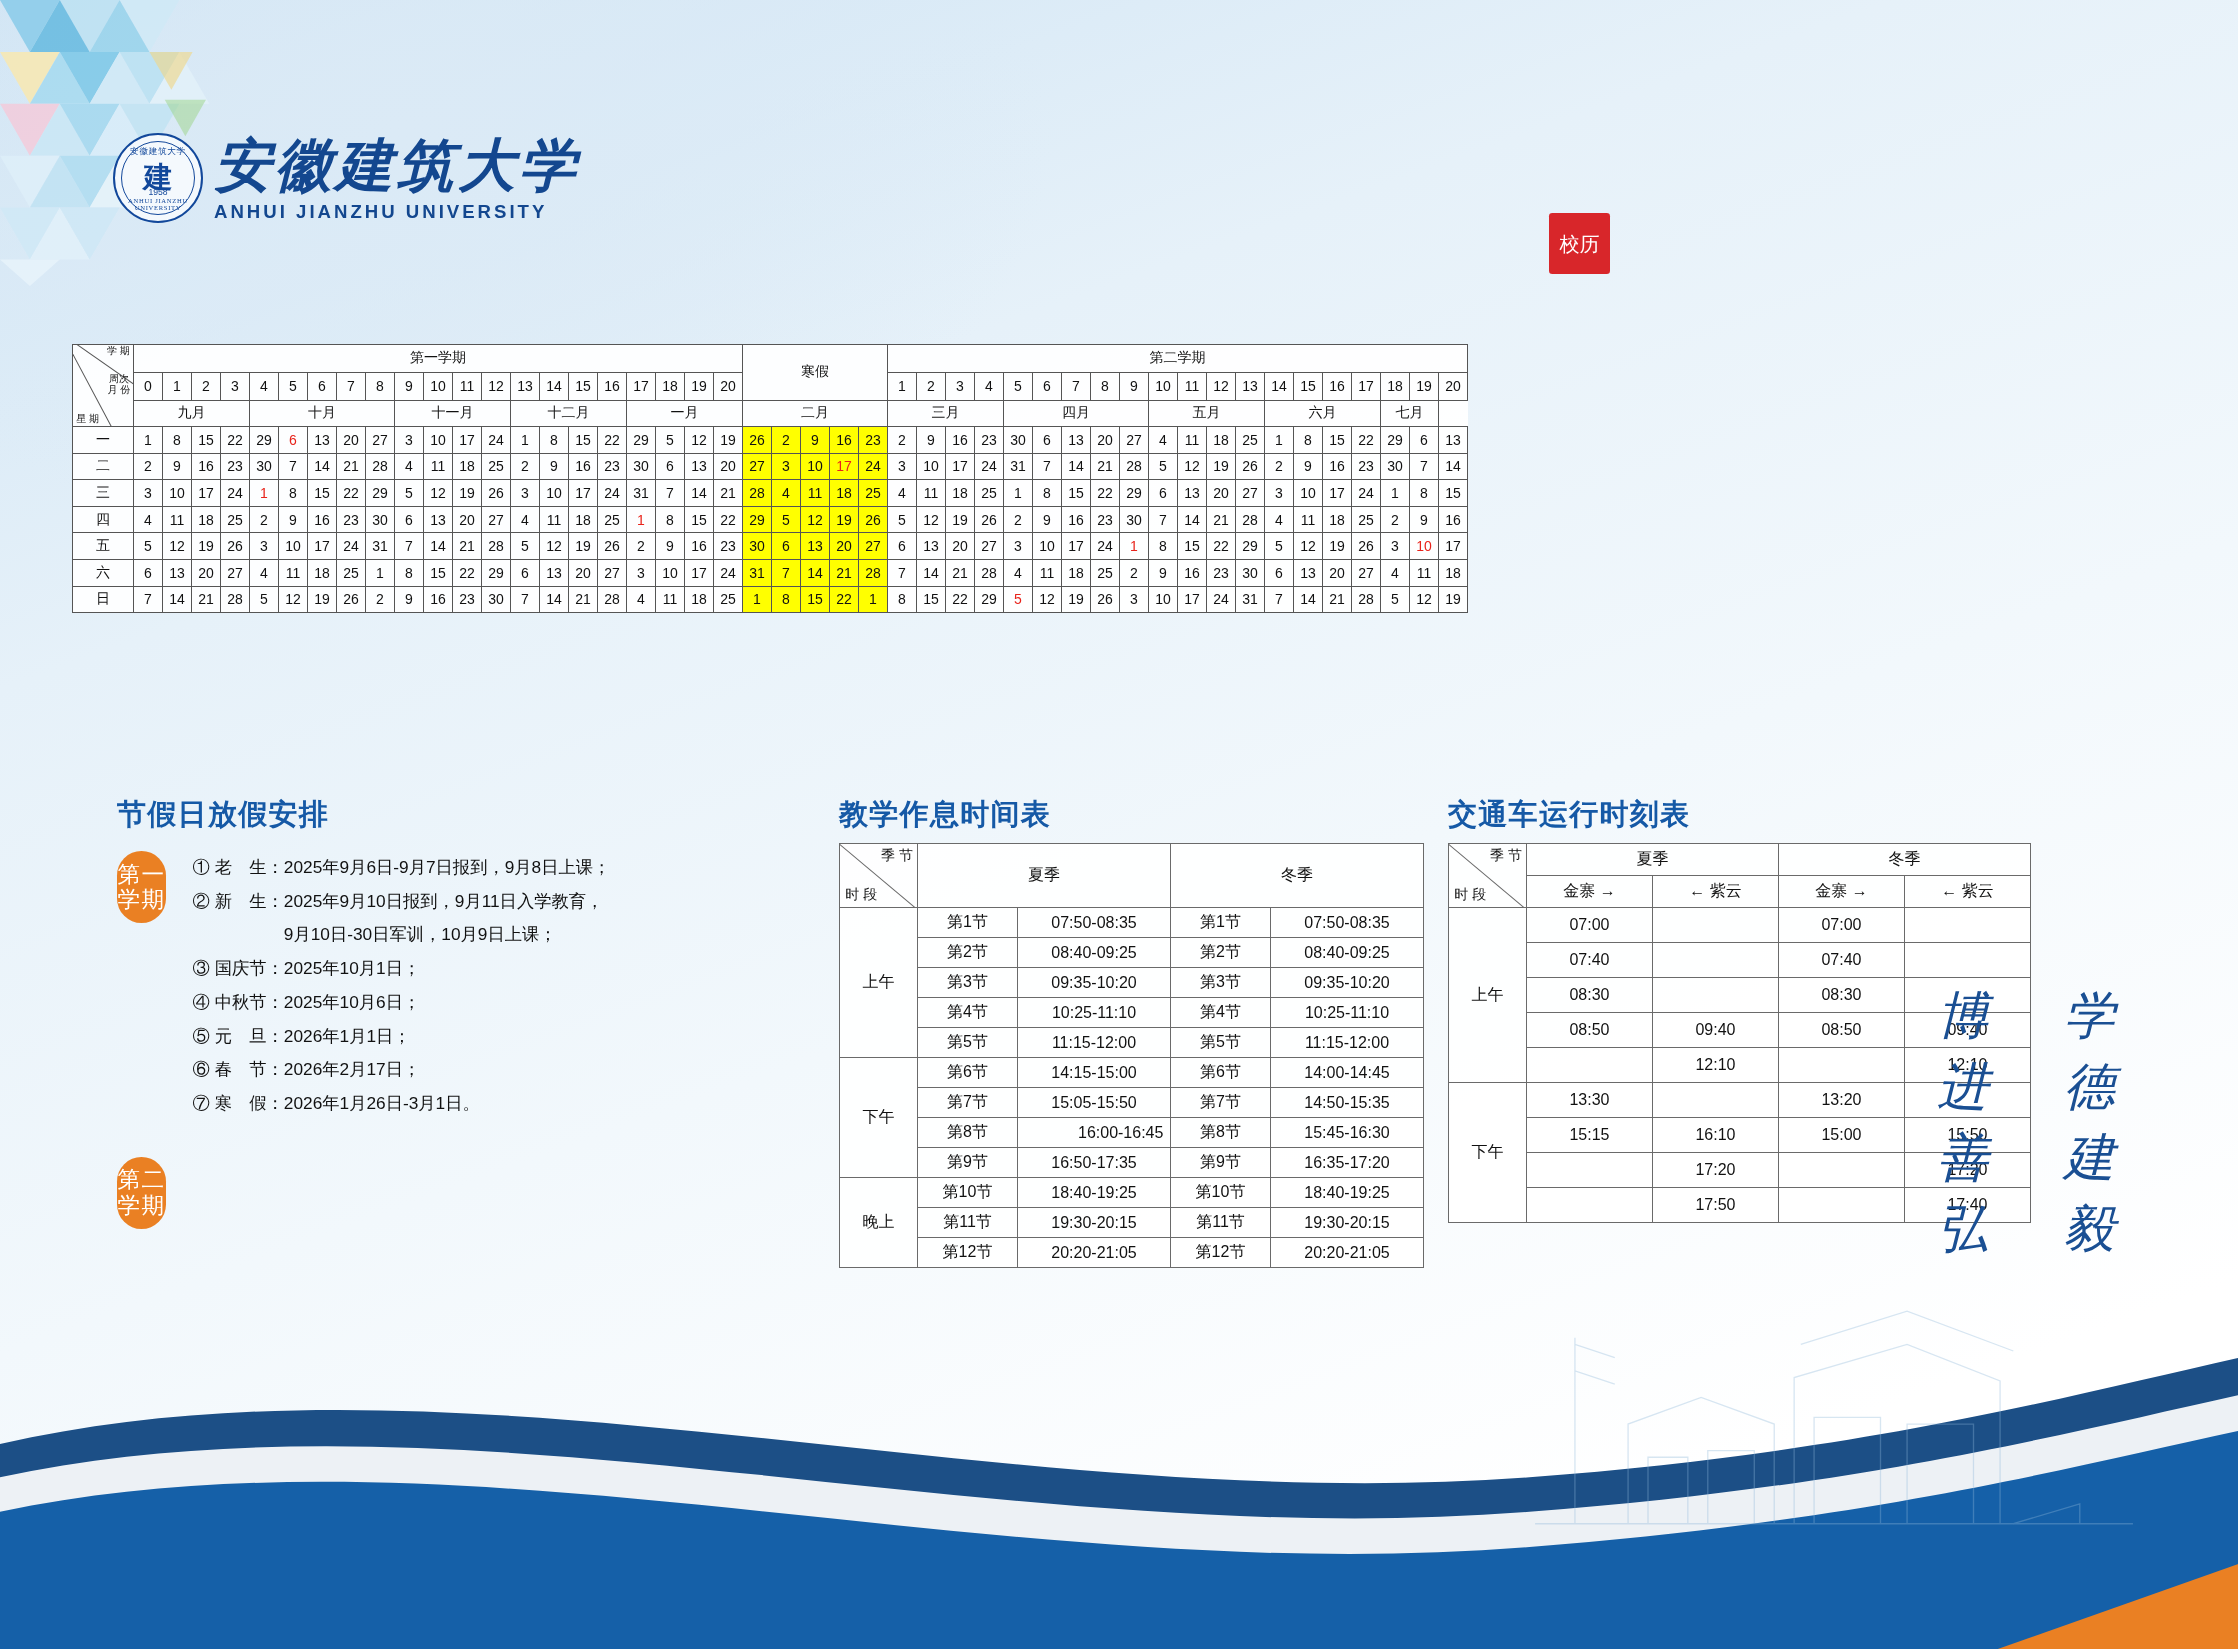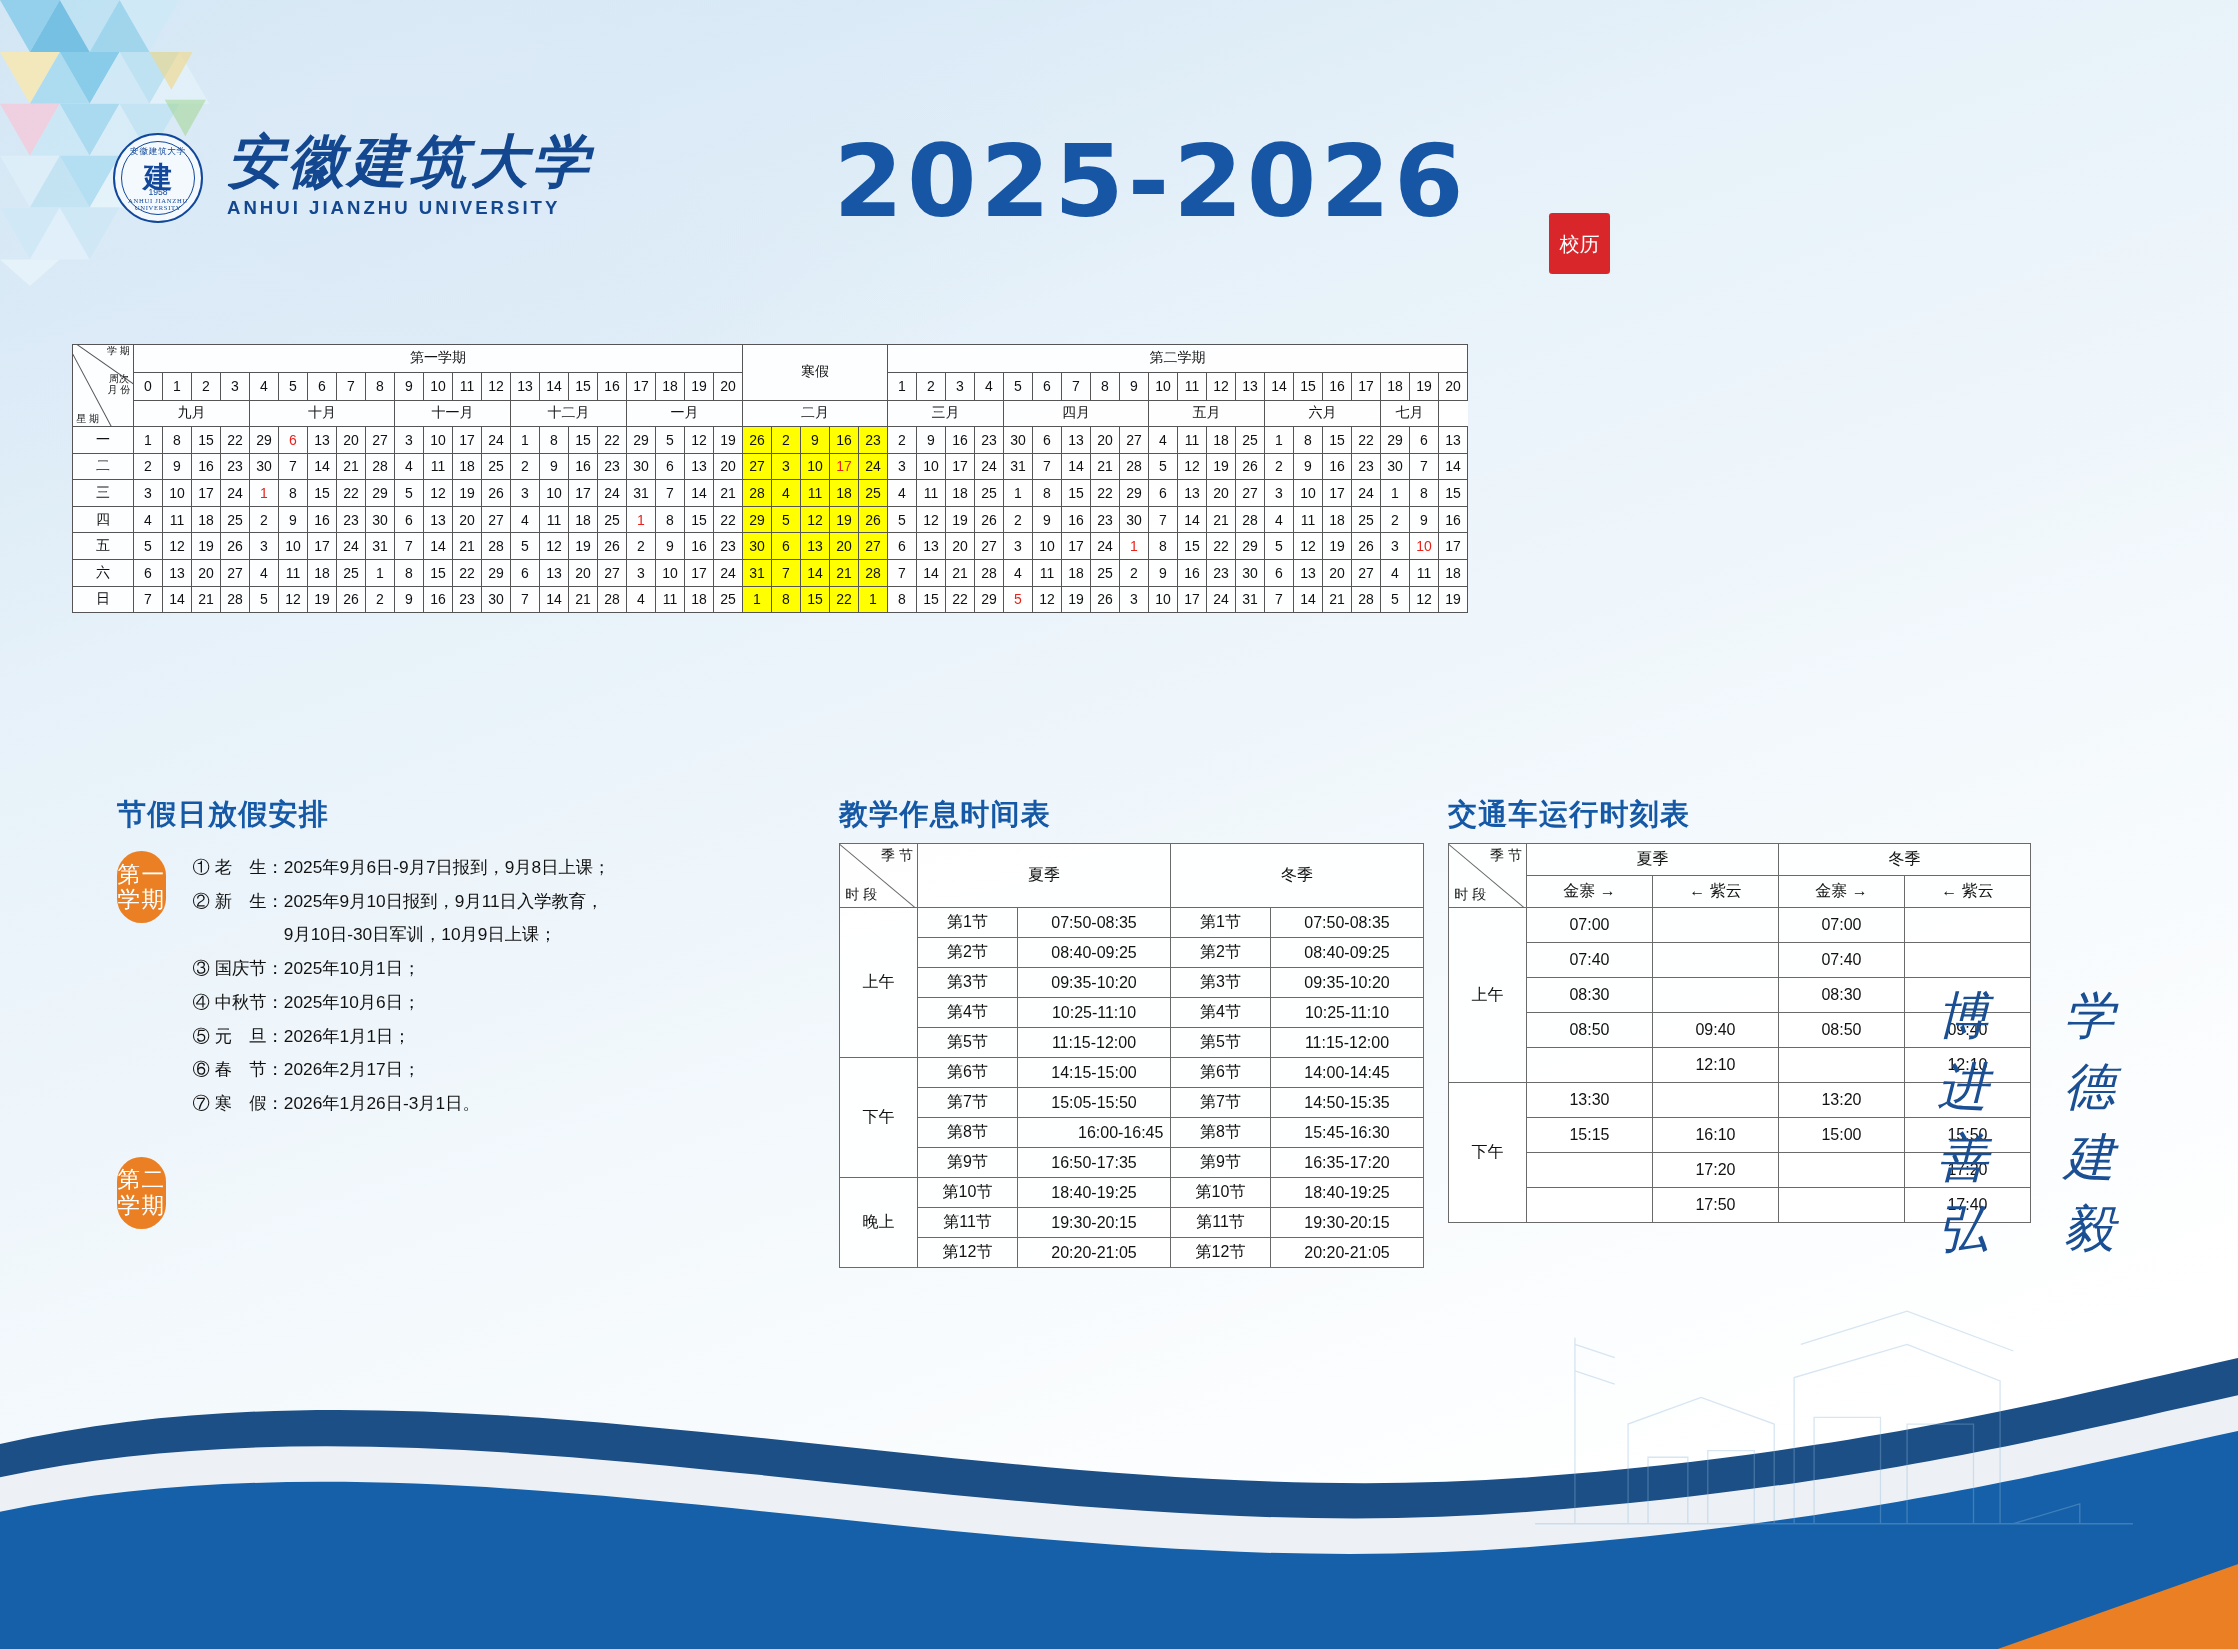--- a/index.html
+++ b/index.html
@@ -20,21 +20,21 @@
   }
   
   .mosaic { position:absolute; left:0; top:0; width:372px; height:286px; overflow:hidden; }
   
   .wave-wrap { position:absolute; left:0; bottom:0; width:100%; height:372px; }
   
   .sketch { position:absolute; right:106px; bottom:113px; width:598px; height:279px; opacity:.35; }
 
   
   .header { position:absolute; left:0; top:113px; width:100%; height:173px; }
-  .logo-block { position:absolute; left:113px; top:20px; display:flex; align-items:flex-start; gap:24px; }
+  .logo-block { position:absolute; left:113px; top:20px; display:flex; align-items:flex-end; gap:11px; }
   .seal {
     width:90px; height:90px; border-radius:50%;
     border:2.7px solid #12489b; position:relative; background:#f4f9fd;
     display:flex; align-items:center; justify-content:center;
   }
   .seal:after{
     content:""; position:absolute; inset:6px; border-radius:50%; border:1.3px solid #12489b;
   }
   .seal .seal-inner{ position:relative; width:100%; height:100%; }
   .seal .seal-top, .seal .seal-bot {
@@ -211,21 +211,20 @@
           <div class="seal-mark">建</div>
           <div class="seal-year">1958</div>
           <div class="seal-bot">ANHUI JIANZHU UNIVERSITY</div>
         </div>
       </div>
       <div class="univ-names">
         <div class="univ-cn">安徽建筑大学</div>
         <div class="univ-en">ANHUI JIANZHU UNIVERSITY</div>
       </div>
     </div>
-    <div class="year-title">2025-2026</div>
     <div class="stamp">
       <span>校</span>
       <span>历</span>
     </div>
   </div>
 
   <table class="cal">
     <tbody id="cal-body">
         <tr>
           <td class="corner" rowspan="3">

